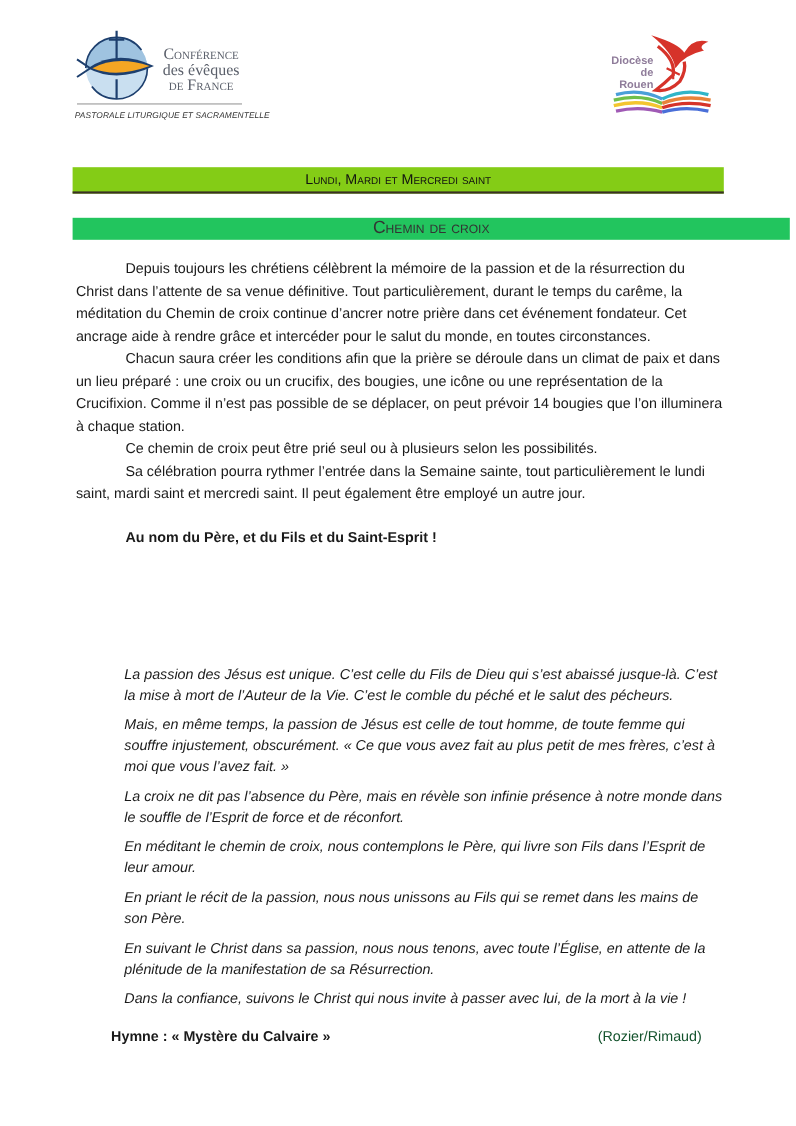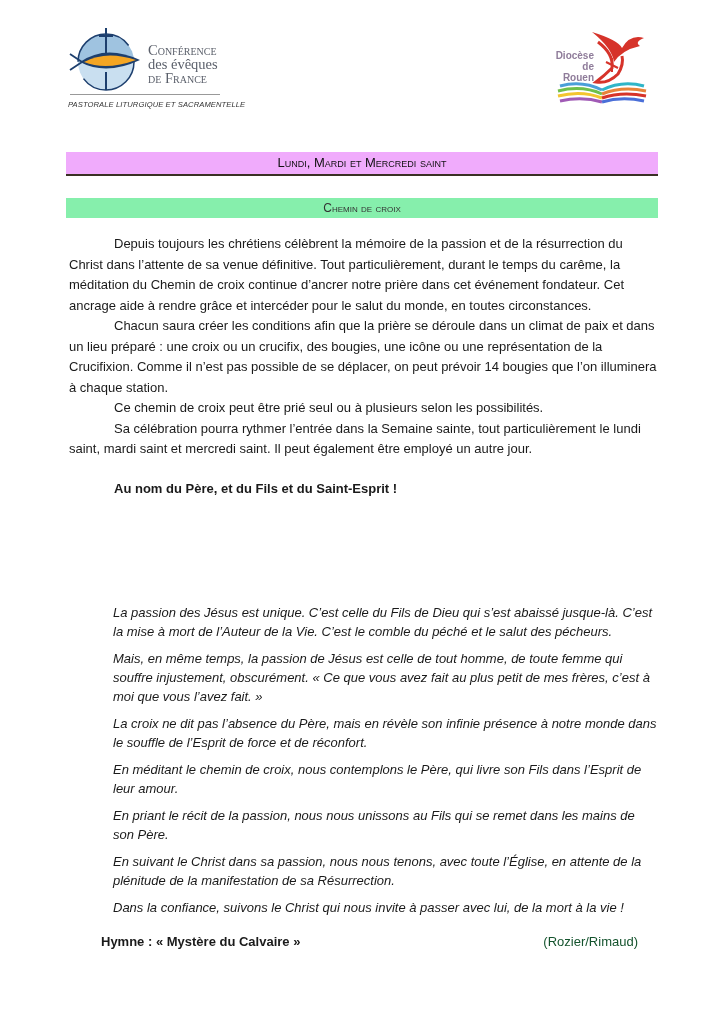--- a/index.html
+++ b/index.html
@@ -3,39 +3,39 @@
 <meta charset="utf-8">
 <style>
   html, body { margin: 0; padding: 0; background: #ffffff; }
   body {
     width: 724px; height: 1024px; position: relative; overflow: hidden;
     font-family: "Liberation Sans", sans-serif; color: #1a1a1a;
   }
   .logo-cef { position: absolute; left: 66px; top: 26px; width: 160px; height: 88px; }
   .logo-cef svg.mark { position: absolute; left: 0; top: 0; }
   .cef-text { position: absolute; left: 82px; top: 17px; font-family: "Liberation Serif", serif;
-    color: #5a5f6a; font-size: 14.5px; line-height: 14px; }
+    color: #5a5f6a; font-size: 14.5px; line-height: 14px; text-align: center; }
   .cef-text .sc { font-variant: small-caps; }
   .cef-rule { position: absolute; left: 4px; top: 68px; width: 150px; height: 1px; background: #999; }
   .cef-sub { position: absolute; left: 2px; top: 74px; font-size: 7.6px; font-style: italic;
     color: #333; letter-spacing: 0.1px; white-space: nowrap; }
 
   .logo-rouen { position: absolute; left: 552px; top: 28px; width: 100px; height: 80px; }
   .rouen-text { position: absolute; left: 0; top: 22px; font-weight: bold; color: #8f7c9a;
     font-size: 10px; line-height: 11px; text-align: right; width: 42px; }
 
   .band-main {
     position: absolute; left: 66px; top: 152px; width: 592px; height: 22px;
-    background: #f0abfc; border-bottom: 2px solid #3a3024;
+    background: #84cc16; border-bottom: 2px solid #3a3024;
     text-align: center; font-size: 13px; line-height: 22px; color: #111;
     font-variant: small-caps;
   }
   .band-sub {
-    position: absolute; left: 66px; top: 198px; width: 592px; height: 20px;
-    background: #86efac; text-align: center; font-size: 12px; line-height: 20px; color: #333;
+    position: absolute; left: 66px; top: 198px; width: 652px; height: 20px;
+    background: #22c55e; text-align: center; font-size: 16px; line-height: 20px; color: #333;
     font-variant: small-caps;
   }
 
   .body { position: absolute; left: 69px; top: 234px; width: 590px; font-size: 13px; line-height: 20.5px; }
   .body p { margin: 0; }
   .body p.indent { text-indent: 45px; }
 
   .liturgy { position: absolute; left: 69px; top: 480px; width: 590px; font-size: 13px; }
   .heading { font-weight: bold; line-height: 17px; }
   .invocation { margin-left: 45px; font-weight: bold; line-height: 17px; }

